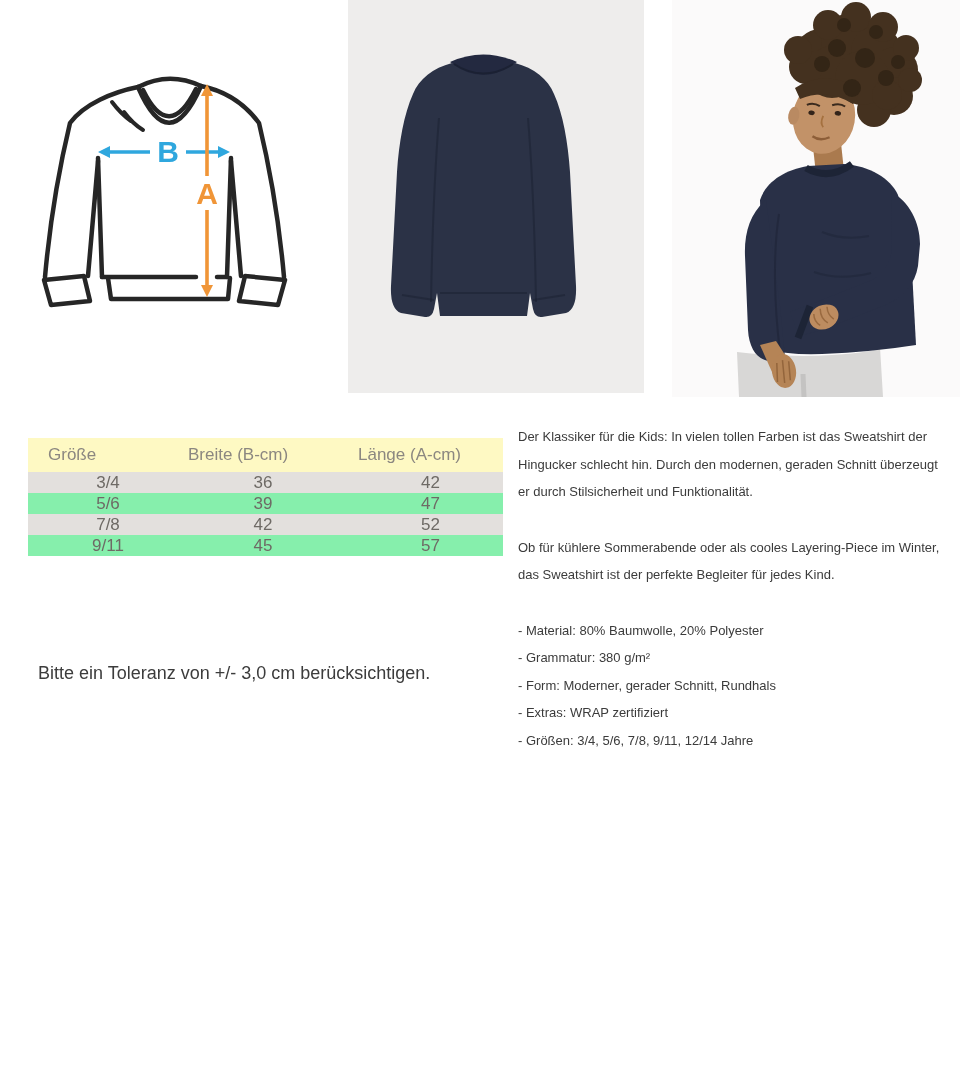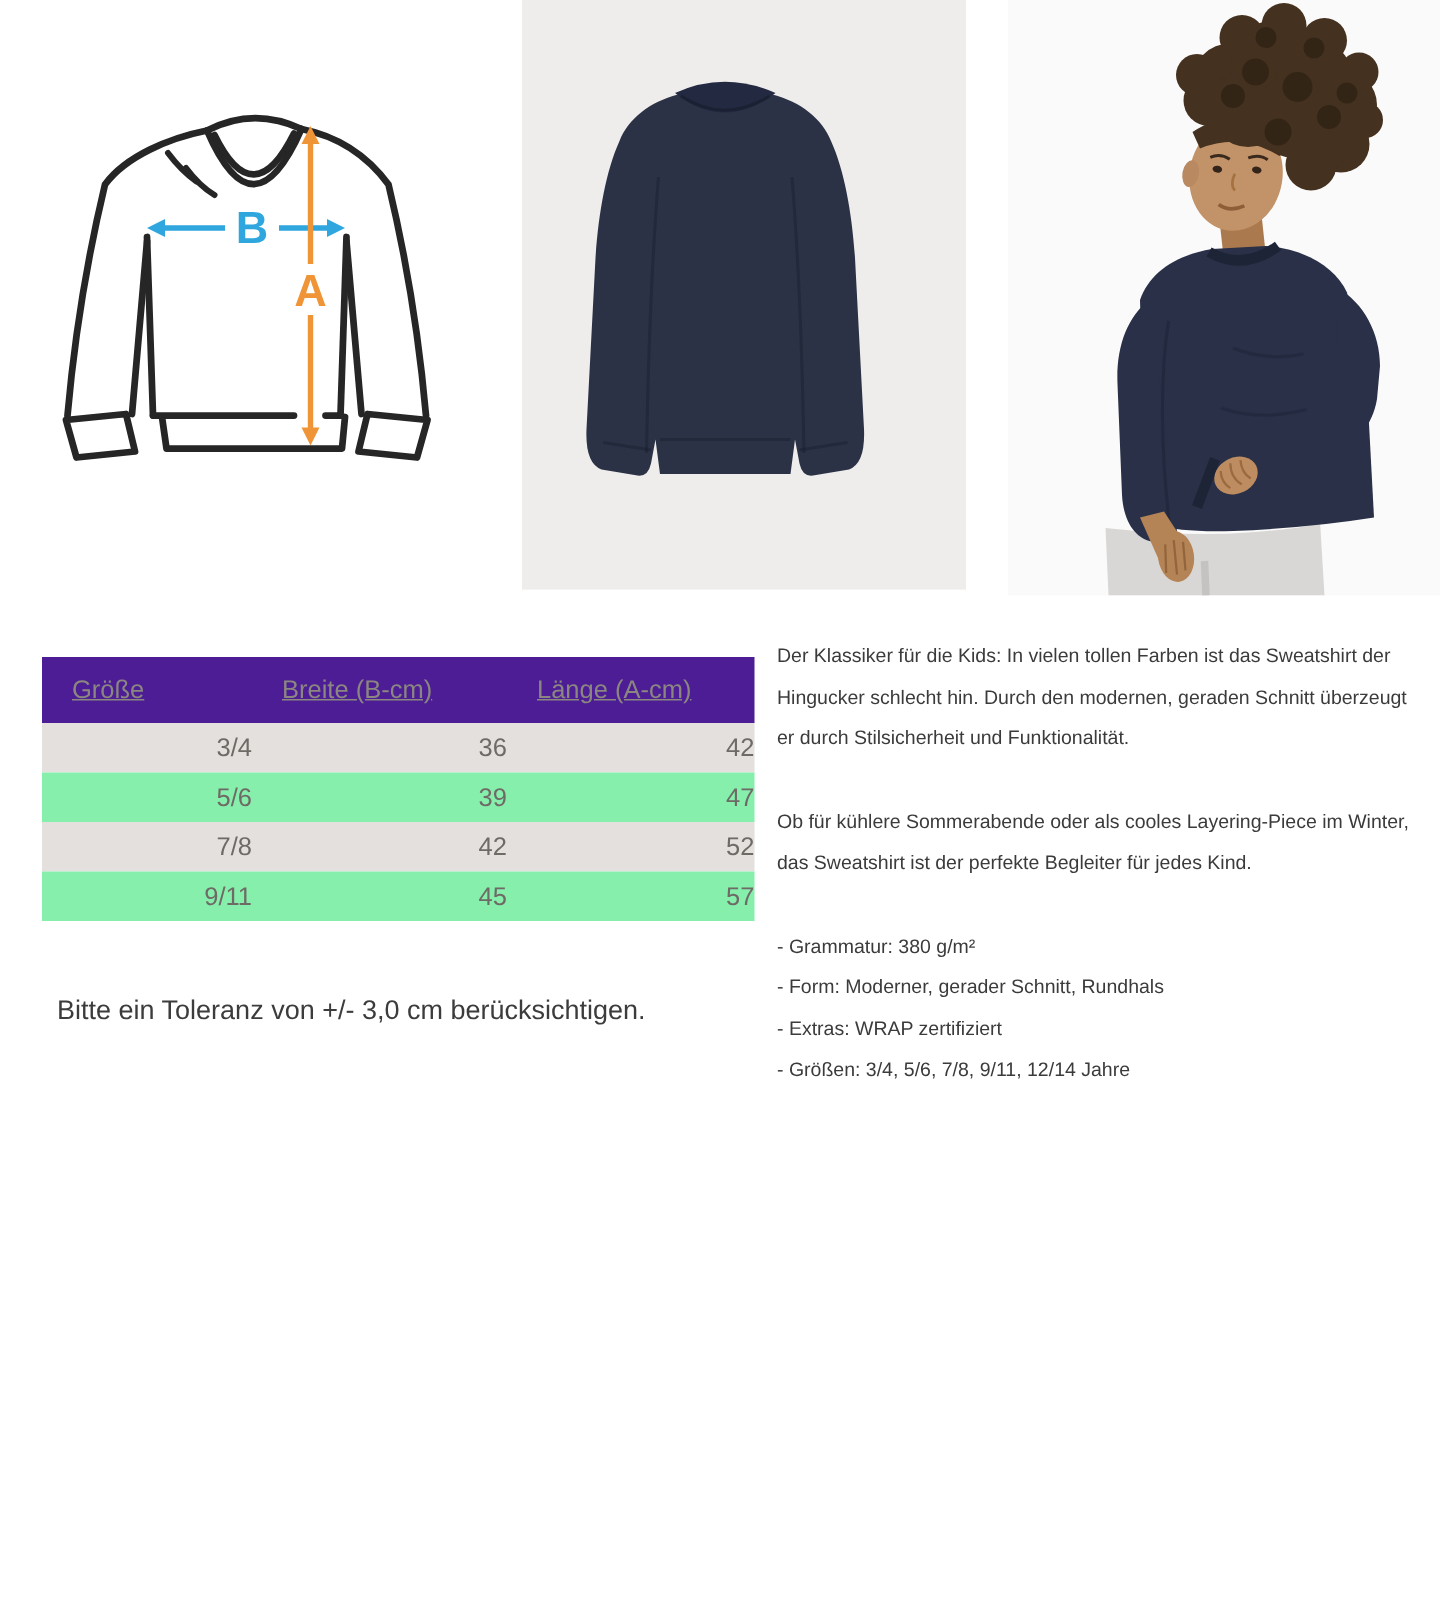--- a/index.html
+++ b/index.html
@@ -19,25 +19,25 @@
   .sketch-wrap svg, .photo-flat svg, .photo-model svg { display: block; width: 100%; height: 100%; }
 
   
   table.size-table {
     position: absolute; left: 28px; top: 438px;
     width: 475px; border-collapse: collapse;
     font-size: 17px; table-layout: fixed;
   }
   .size-table th {
     font-weight: 400; color: #8b8780; text-align: left;
-    height: 44px; padding: 0 0 0 20px; background: #4c1d95; text-decoration: underline;
+    height: 34px; padding: 0 0 0 20px; background: #fef9c3;
   }
   .size-table td {
-    color: #6e6a65; text-align: right;
-    height: 33px; padding: 0 0 0 20px;
+    color: #6e6a65; text-align: center;
+    height: 21px; padding: 0 0 0 20px;
   }
   .size-table tr.dark  td { background: #e3e0dd; }
   .size-table tr.light td { background: #86efac; }
 
   .tolerance {
     position: absolute; left: 38px; top: 663px;
     font-size: 18px; color: #3c3c3c;
   }
 
   
@@ -243,20 +243,23 @@
   </tbody>
 </table>
 
 <div class="tolerance">Bitte ein Toleranz von +/- 3,0 cm berücksichtigen.</div>
 
 <div class="description">
   <p>Der Klassiker für die Kids: In vielen tollen Farben ist das Sweatshirt der Hingucker schlecht hin. Durch den modernen, geraden Schnitt überzeugt er durch Stilsicherheit und Funktionalität.</p>
   <p>Ob für kühlere Sommerabende oder als cooles Layering-Piece im Winter, das Sweatshirt ist der perfekte Begleiter für jedes Kind.</p>
   <div class="spec-list">
     <div class="spec-line">
+      <span>- Material: 80% Baumwolle, 20% Polyester</span>
+    </div>
+    <div class="spec-line">
       <span>- Grammatur: 380 g/m²</span>
     </div>
     <div class="spec-line">
       <span>- Form: Moderner, gerader Schnitt, Rundhals</span>
     </div>
     <div class="spec-line">
       <span>- Extras: WRAP zertifiziert</span>
     </div>
     <div class="spec-line">
       <span>- Größen: 3/4, 5/6, 7/8, 9/11, 12/14 Jahre</span>

